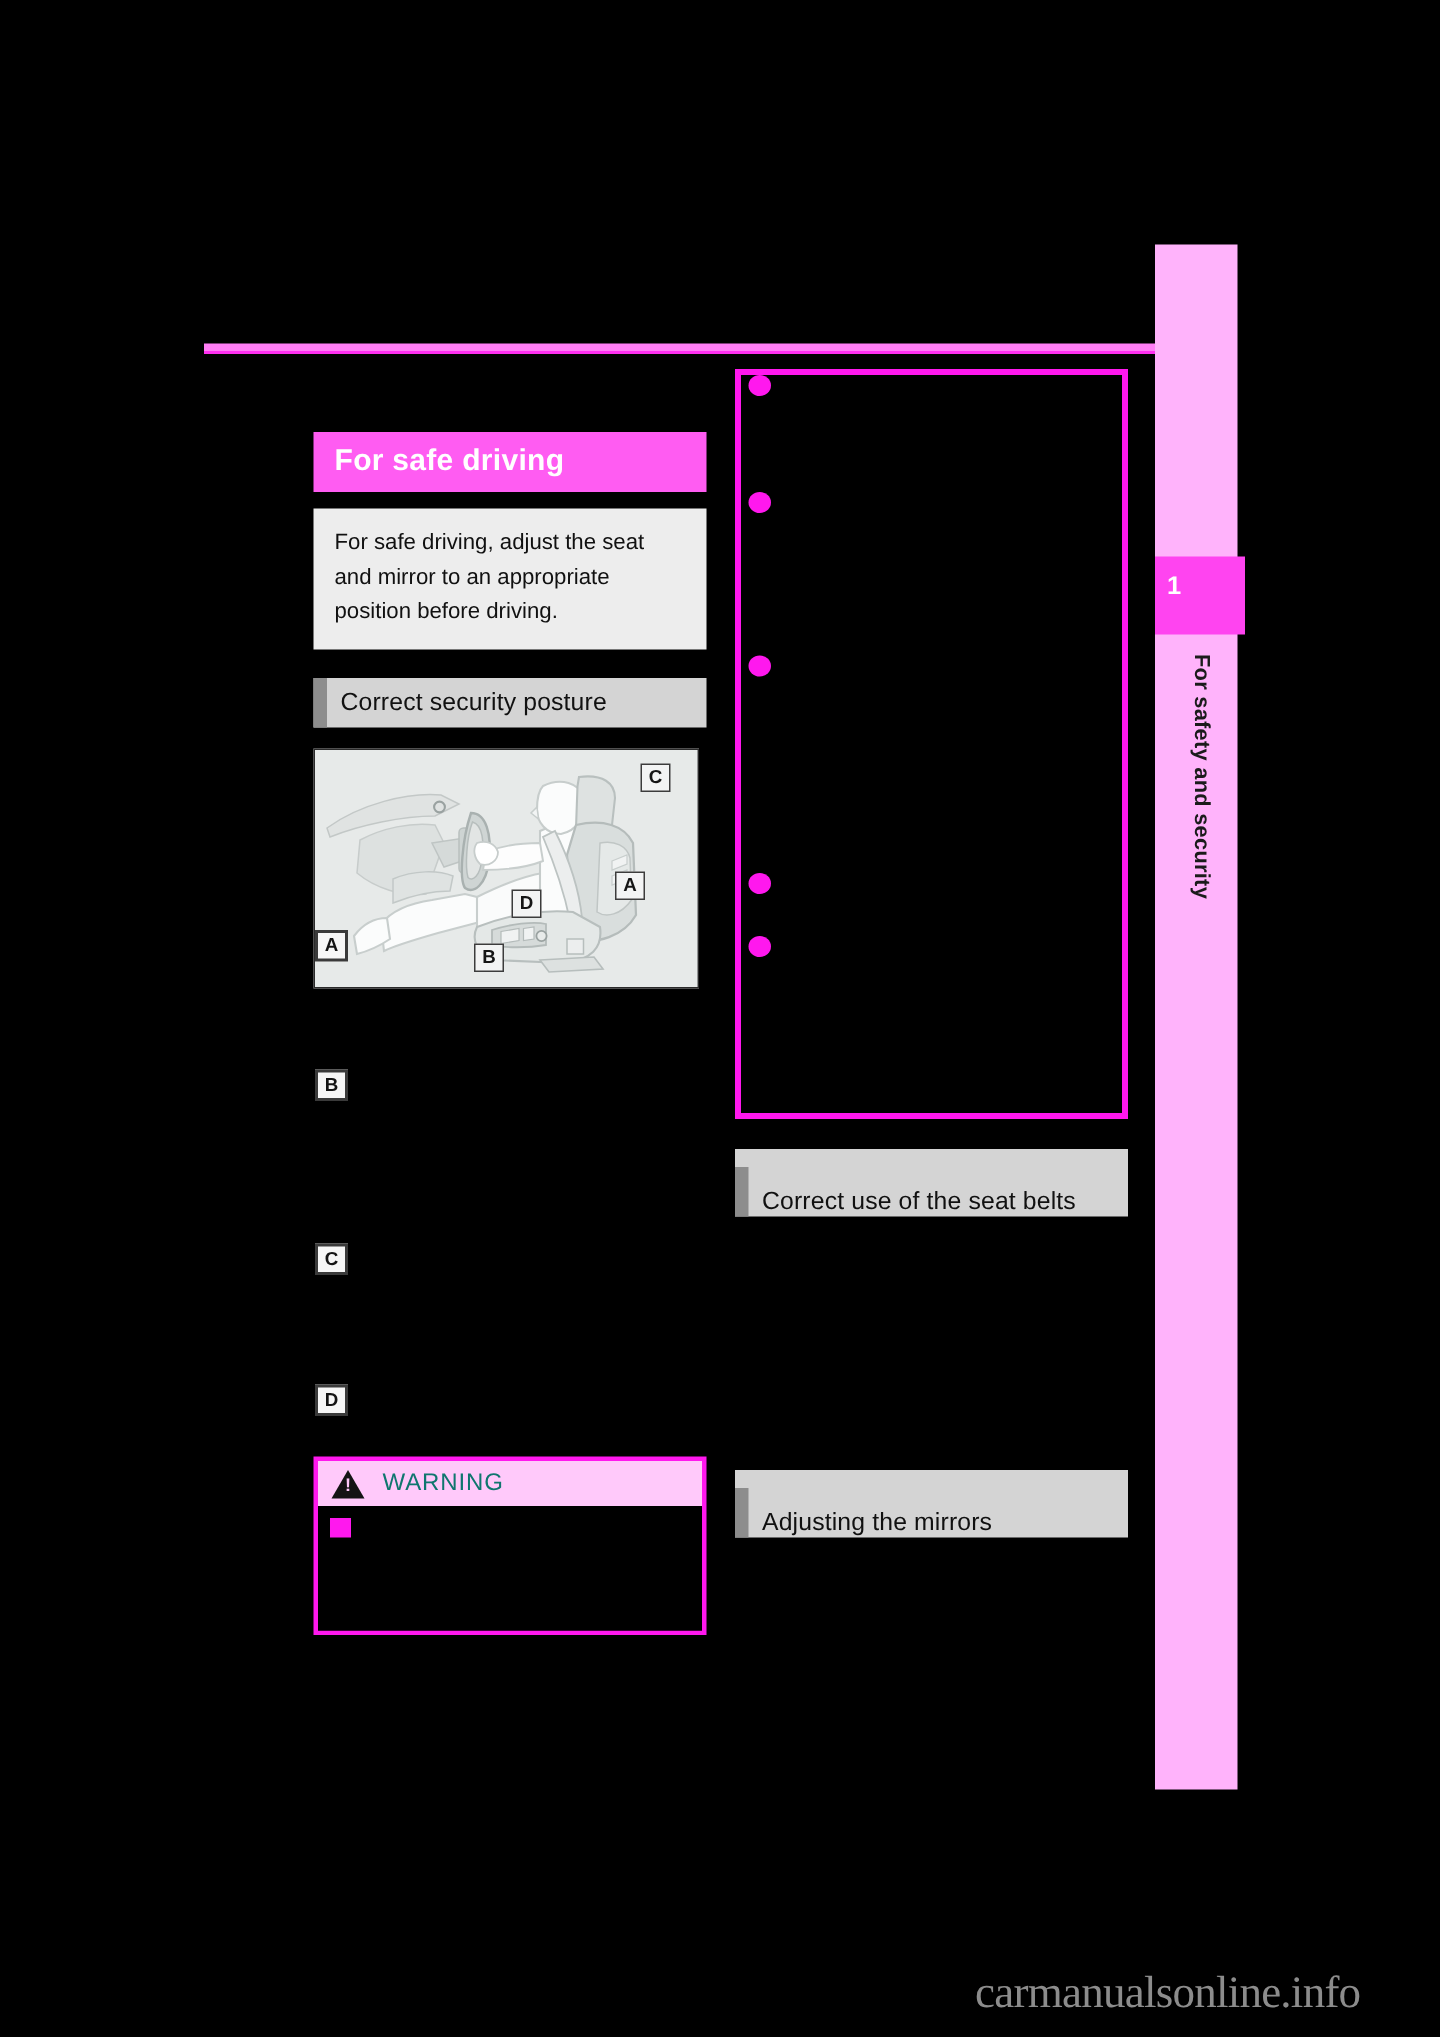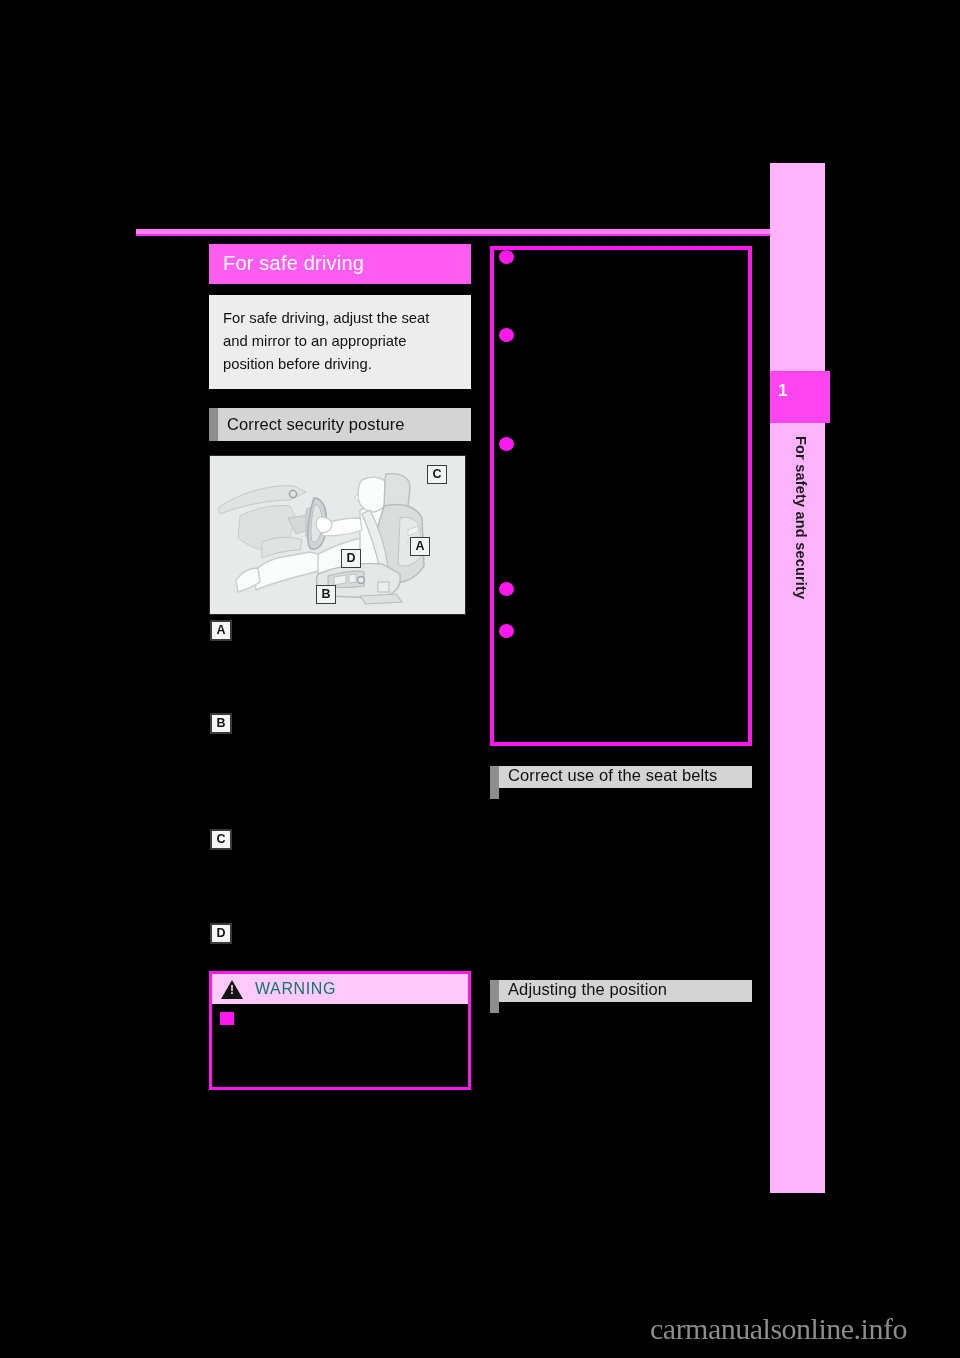--- a/index.html
+++ b/index.html
@@ -84,25 +84,26 @@
   .col-left {
     position: absolute;
     left: 209px; top: 244px;
     width: 262px;
   }
 
   .section-title {
     background: #ff5cf2;
     color: #ffffff;
     font-size: 20px;
-    font-weight: normal;
+    font-weight: bold;
     letter-spacing: 0.2px;
     padding: 8px 0 9px 14px;
     width: 248px;
     box-sizing: content-box;
+    margin-top: 44px;
   }
 
   .intro-box {
     margin-top: 11px;
     background: #ededed;
     width: 262px;
     box-sizing: border-box;
     padding: 12px 25px 13px 14px;
     font-size: 14.8px;
     line-height: 23px;
@@ -256,24 +257,24 @@
     color: #000000;
     font-size: 14px;
     line-height: 21px;
     width: 222px;
   }
 
   .rh-header {
     position: absolute;
     left: 490px;
     width: 262px;
-    height: 22px;
+    height: 45px;
     background: #d4d4d4;
     display: flex;
-    align-items: flex-start;
+    align-items: flex-end;
     box-sizing: border-box;
   }
   .rh-header .bar {
     width: 9px; height: 33px;
     background: #8d8d8d;
     flex: 0 0 9px;
   }
   .rh-header .txt {
     font-size: 16.5px;
     color: #111111;
@@ -412,18 +413,18 @@
   <div class="notice-bullet" style="top:624px;"></div>
   <div class="notice-line" style="top:622px;"></div>
 
   <div class="rh-header" style="top:766px;">
     <div class="bar"></div>
     <div class="txt">Correct use of the seat belts</div>
   </div>
 
   <div class="rh-header" style="top:980px;">
     <div class="bar"></div>
-    <div class="txt">Adjusting the position</div>
+    <div class="txt">Adjusting the mirrors</div>
   </div>
 
   <div class="watermark">carmanualsonline.info</div>
 
 </div>
 
 </body></html>

